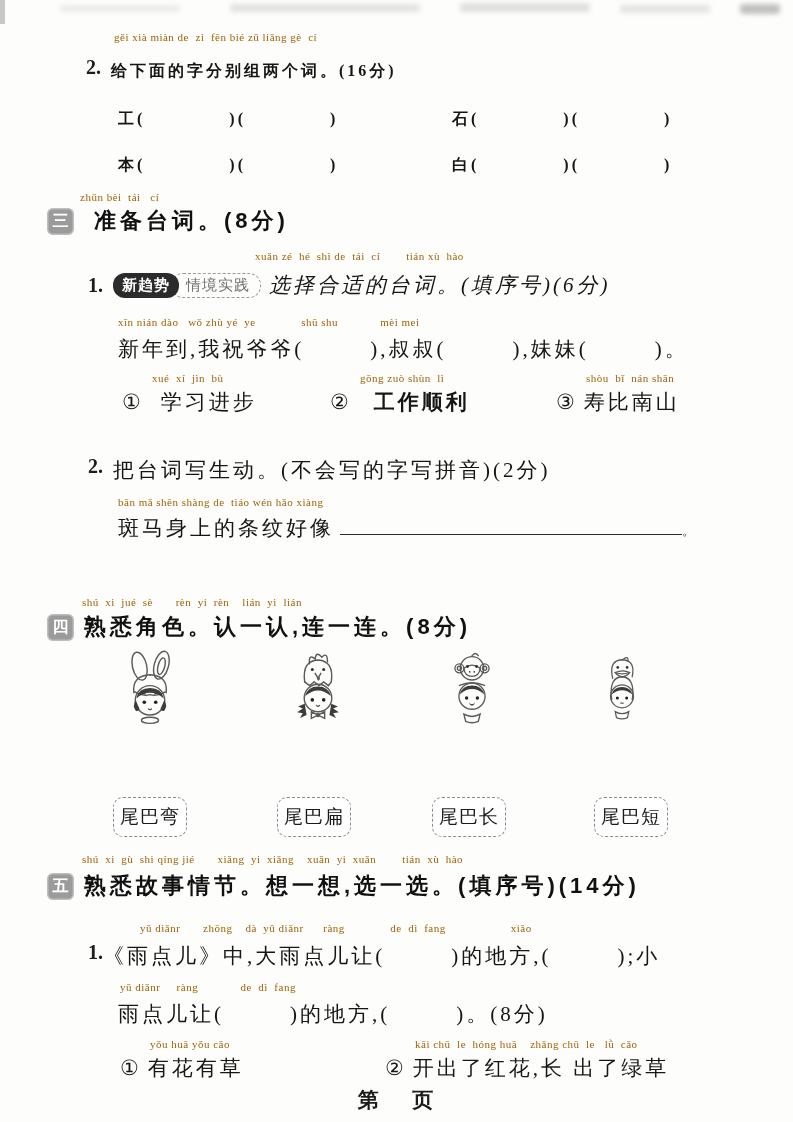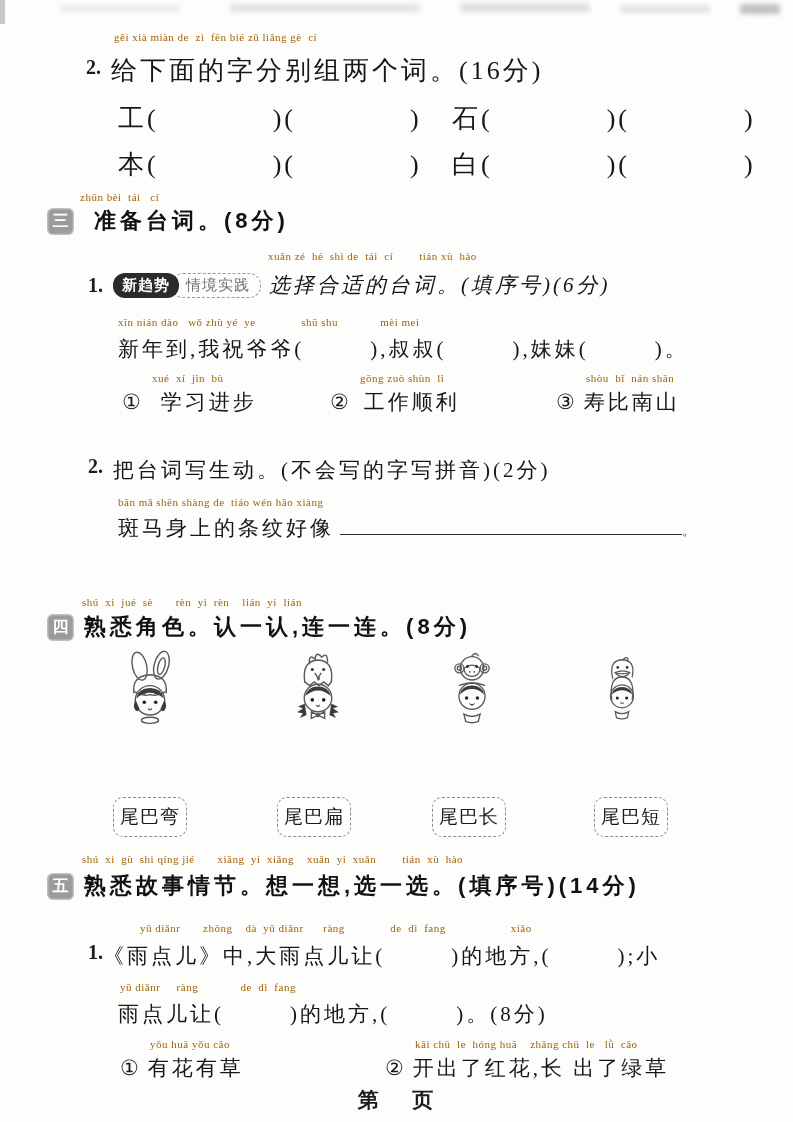--- a/index.html
+++ b/index.html
@@ -11,21 +11,21 @@
   }
   .abs { position:absolute; }
   .pinyin {
     font-family:Liberation Serif, serif; font-size:11px; color:#a16207;
     white-space:pre; letter-spacing:0.5px;
   }
   .zh {
     font-family:"Liberation Serif", serif; font-size:21px; color:#161616;
     letter-spacing:3px; white-space:pre; line-height:30px;
   }
-  .zh-big { font-size:26px; }
+  .zh-big { font-size:16px;font-weight:bold; }
   .qnum { font-family:"Liberation Serif", serif; font-weight:700; font-size:20px; letter-spacing:0; }
   .sect-title {
     font-family:"Liberation Sans", sans-serif; font-weight:700;
     font-size:22px; letter-spacing:4px; white-space:pre; color:#111;
   }
   .marker {
     width:27px; height:27px; border-radius:6px;
     background:var(--marker-gray, #9b9b9b);
     color:#fff; display:flex; align-items:center; justify-content:center;
     font-family:"Liberation Sans", sans-serif; font-weight:700; font-size:16px;
@@ -97,21 +97,21 @@
     <span class="zh zh-big">白</span>
       <span class="zh zh-big">(            )(            )</span>
   </div>
 
   <div class="abs pinyin" style="left:80px;top:191px;">zhǔn bèi  tái   cí</div>
   <div class="abs row" style="left:47px;top:206px;align-items:center;">
     <div class="marker">三</div>
     <span class="sect-title" style="margin-left:20px;">准备台词。(8分)</span>
   </div>
 
-  <div class="abs pinyin" style="left:268px;top:250px;text-align:center;">xuǎn zé  hé  shì de  tái  cí        tián xù  hào</div>
+  <div class="abs pinyin" style="left:255px;top:250px;text-align:center;">xuǎn zé  hé  shì de  tái  cí        tián xù  hào</div>
   <div class="abs row" style="left:88px;top:270px;align-items:center;">
     <span class="qnum">1.</span>
     <span class="badge-dark" style="margin-left:10px;">新趋势</span>
     <span class="badge-dashed">情境实践</span>
     <span class="zh" style="margin-left:8px;font-style:italic;">选择合适的台词。(填序号)(6分)</span>
   </div>
 
   <div class="abs pinyin" style="left:118px;top:316px;">xīn nián dào   wǒ zhù yé  ye              shū shu             mèi mei</div>
   <div class="abs zh" style="left:118px;top:334px;">新年到,我祝爷爷(        ),叔叔(        ),妹妹(        )。</div>
 
@@ -119,21 +119,21 @@
     <div class="pinyin">xué  xí  jìn  bù</div>
     <div class="row">
         <span class="zh">①</span>
         <span class="zh" style="margin-left:17px;">学习进步</span>
       </div>
   </div>
   <div class="abs opt-col" style="left:330px;top:372px;">
     <div class="pinyin">gōng zuò shùn  lì</div>
     <div class="row">
         <span class="zh">②</span>
-        <span class="zh" style="margin-left:12px;">工作顺利</span>
+        <span class="zh" style="margin-left:22px;font-weight:bold;">工作顺利</span>
       </div>
   </div>
   <div class="abs opt-col" style="left:556px;top:372px;">
     <div class="pinyin">shòu  bǐ  nán shān</div>
     <div class="row">
         <span class="zh">③</span>
         <span class="zh" style="margin-left:6px;">寿比南山</span>
       </div>
   </div>
 

